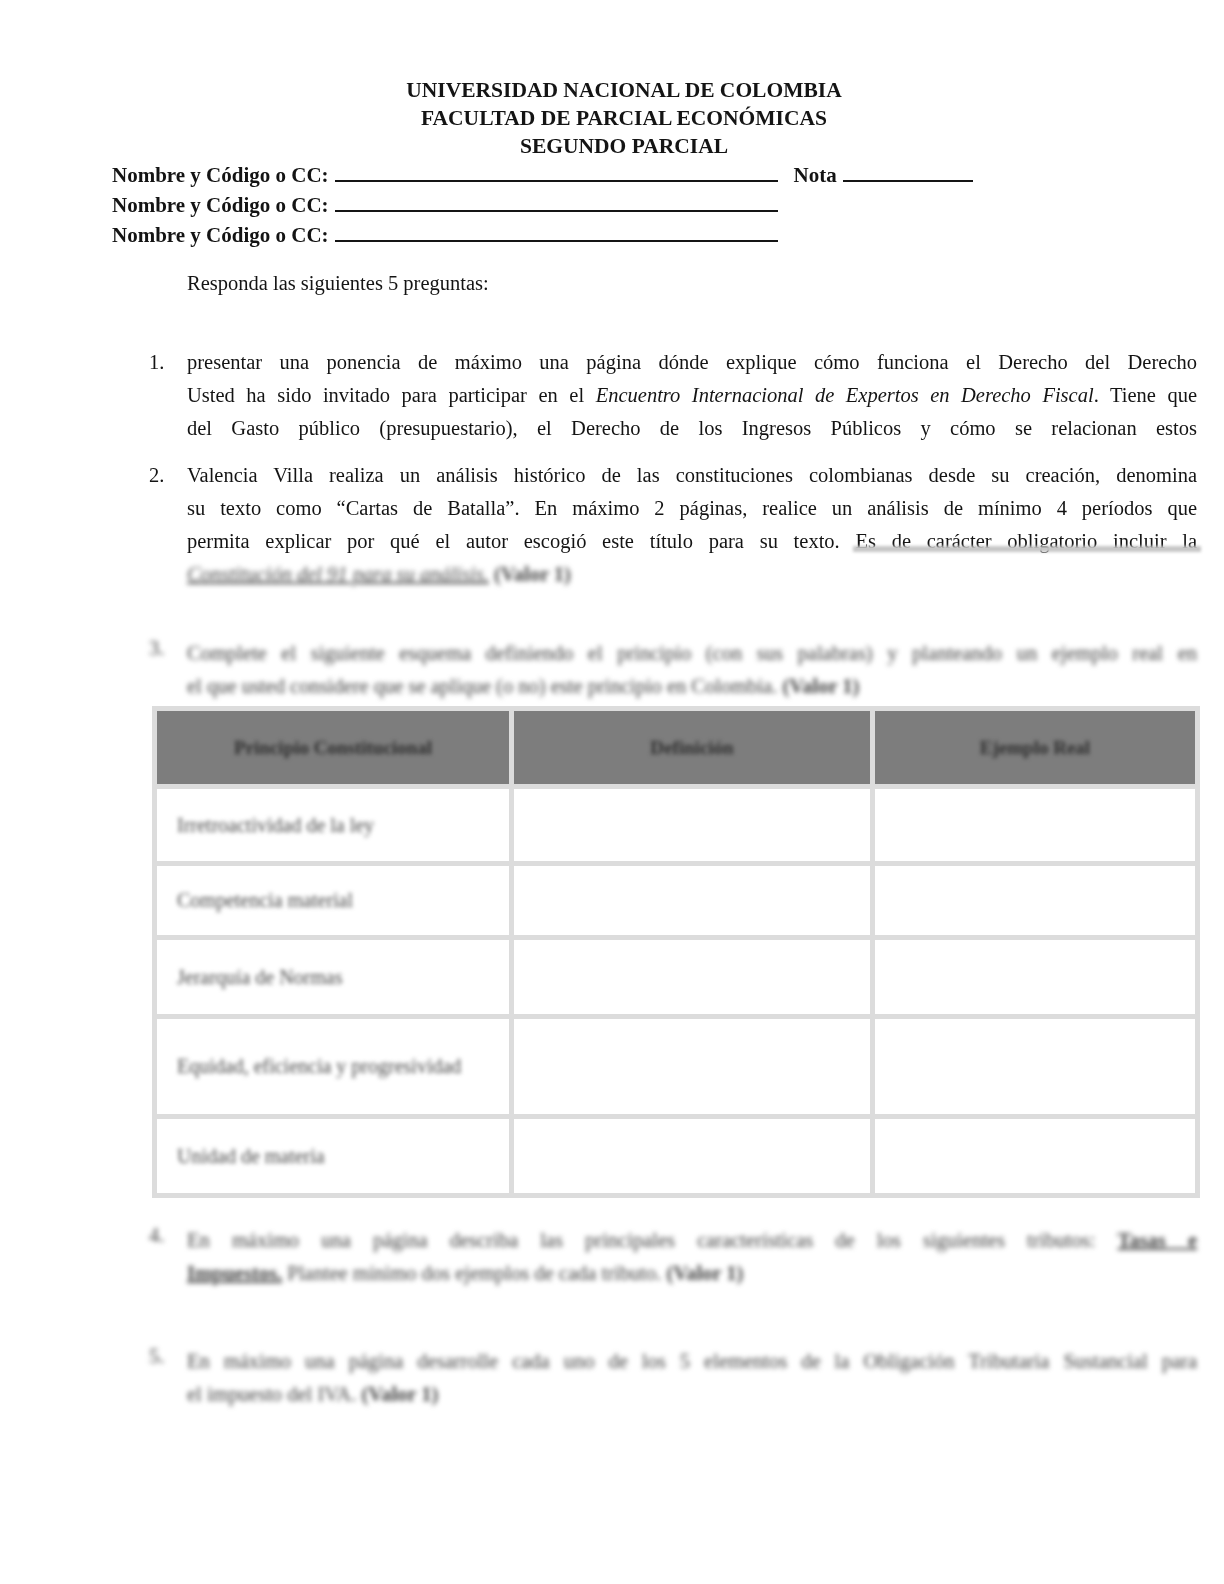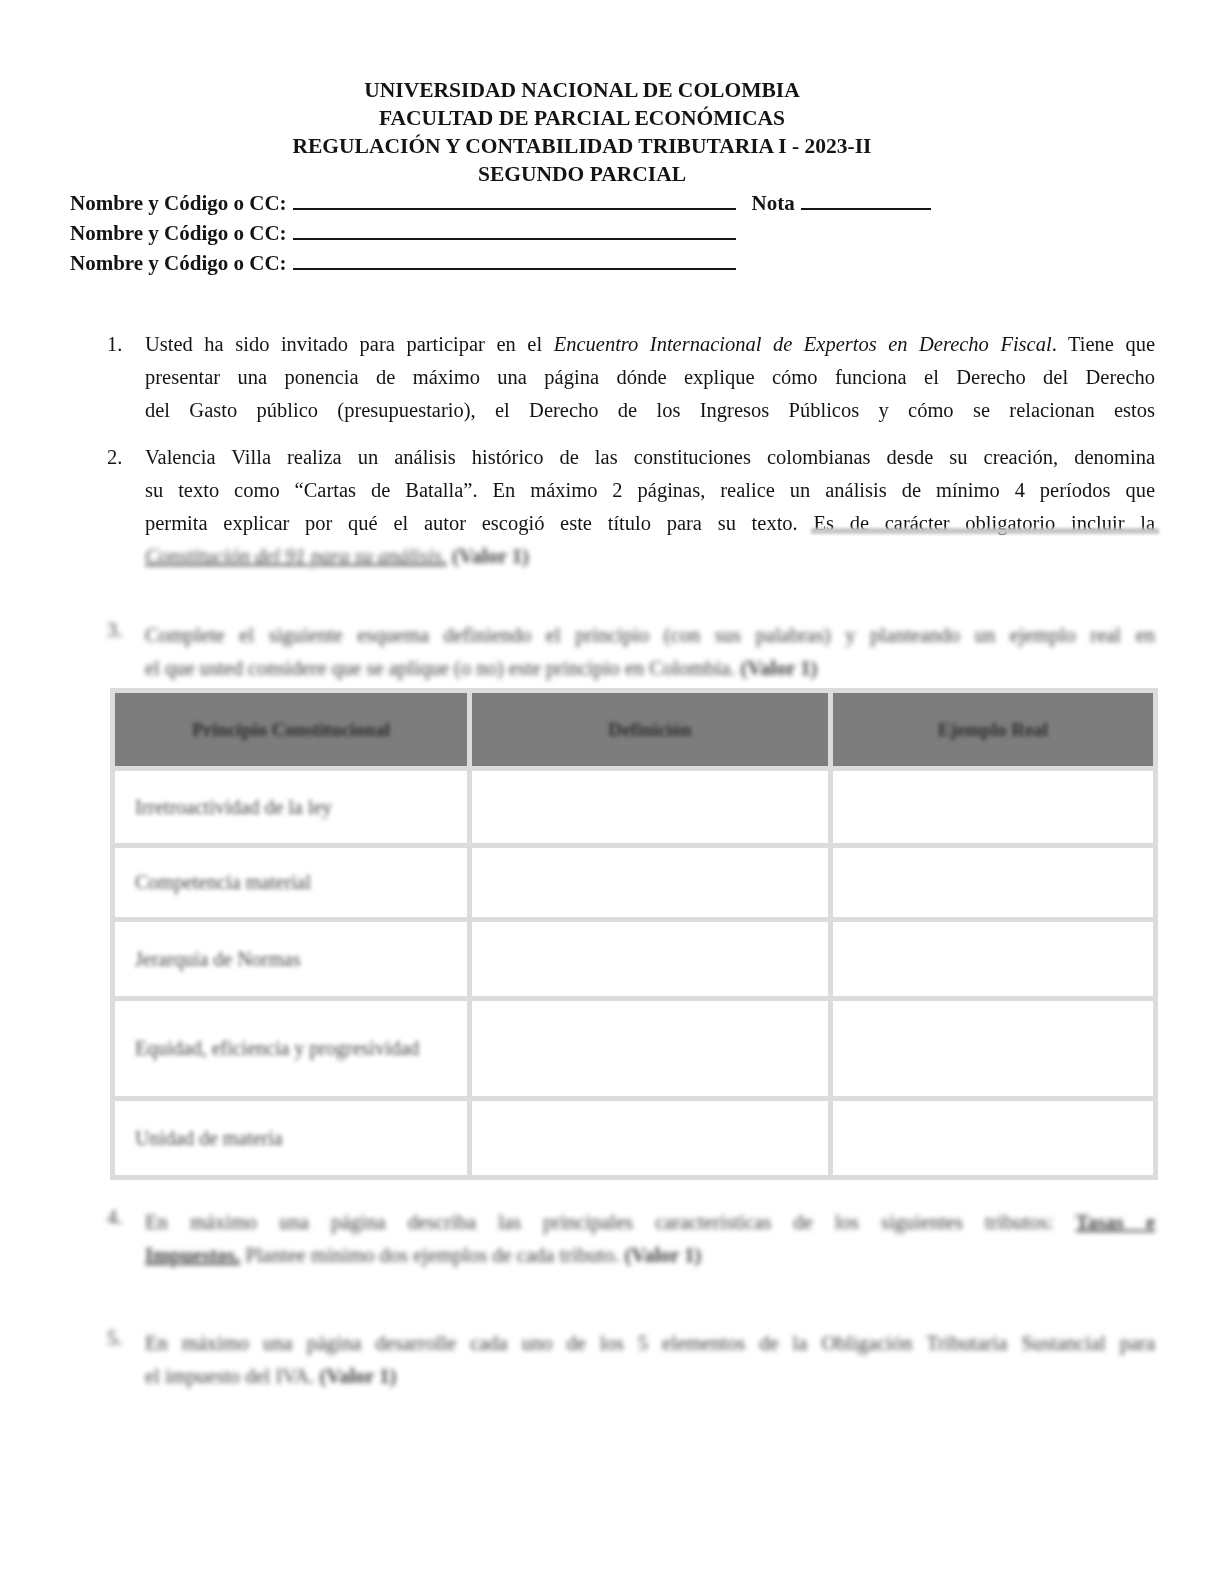--- a/index.html
+++ b/index.html
@@ -1,20 +1,20 @@
 <!DOCTYPE html>
 <html style="--text: #141414; --table_header_bg: #7d7d7d; --table_border: #dcdcdc;"><head>
 <meta charset="utf-8">
 <style>
   html,body{margin:0;padding:0;background:#ffffff;}
   .page{
     position:relative;
     width:1224px;height:1584px;
     box-sizing:border-box;
-    padding:76px 69px 0 70px;
+    padding:76px 69px 0 112px;
     background:#fff;
     font-family:"Liberation Serif","DejaVu Serif",serif;
     color:var(--text,#141414);
     overflow:hidden;
   }
   
   .doc-header{width:1024px;text-align:center;font-weight:700;font-size:21.5px;line-height:28px;}
   
   .name-row{height:30px;line-height:30px;font-size:21px;white-space:nowrap;}
   .lbl{font-weight:700;}
@@ -72,40 +72,40 @@
   .answer-cell{background:#fff;}
 </style>
 </head>
 <body>
 
 <div class="page">
 
   <div class="doc-header">
     <div>UNIVERSIDAD NACIONAL DE COLOMBIA</div>
     <div>FACULTAD DE PARCIAL ECONÓMICAS</div>
-    <div>REGULACIÓN Y CONTABILIDAD TRIBUTARIA I - 2023-II</div>
     <div>SEGUNDO PARCIAL</div>
   </div>
 
   <div class="name-row">
     <span class="lbl">Nombre y Código o CC:</span><span class="fill-line name-line"></span><span class="lbl nota-lbl">Nota</span><span class="fill-line nota-line"></span>
   </div>
   <div class="name-row">
     <span class="lbl">Nombre y Código o CC:</span><span class="fill-line name-line"></span>
   </div>
   <div class="name-row">
     <span class="lbl">Nombre y Código o CC:</span><span class="fill-line name-line"></span>
   </div>
 
+  <p class="intro">Responda las siguientes 5 preguntas:</p>
 
   <div class="q" id="q1">
     <div class="q-num">1.</div>
     <div class="q-lines">
+        <div class="qline just"><span>presentar una ponencia de máximo una página dónde explique cómo funciona el Derecho del Derecho</span></div>
         <div class="qline just"><span>Usted ha sido invitado para participar en el </span><span class="it">Encuentro Internacional de Expertos en Derecho Fiscal</span><span>. Tiene que</span></div>
-        <div class="qline just"><span>presentar una ponencia de máximo una página dónde explique cómo funciona el Derecho del Derecho</span></div>
         <div class="qline just"><span>del Gasto público (presupuestario), el Derecho de los Ingresos Públicos y cómo se relacionan estos</span></div>
       </div>
   </div>
 
   <div class="q" id="q2">
     <div class="q-num">2.</div>
     <div class="q-lines">
         <div class="qline just"><span>Valencia Villa realiza un análisis histórico de las constituciones colombianas desde su creación, denomina</span></div>
         <div class="qline just"><span>su texto como “Cartas de Batalla”. En máximo 2 páginas, realice un análisis de mínimo 4 períodos que</span></div>
         <div class="qline just"><span>permita explicar por qué el autor escogió este título para su texto. </span><span class="itu">Es de carácter obligatorio incluir la</span></div>

